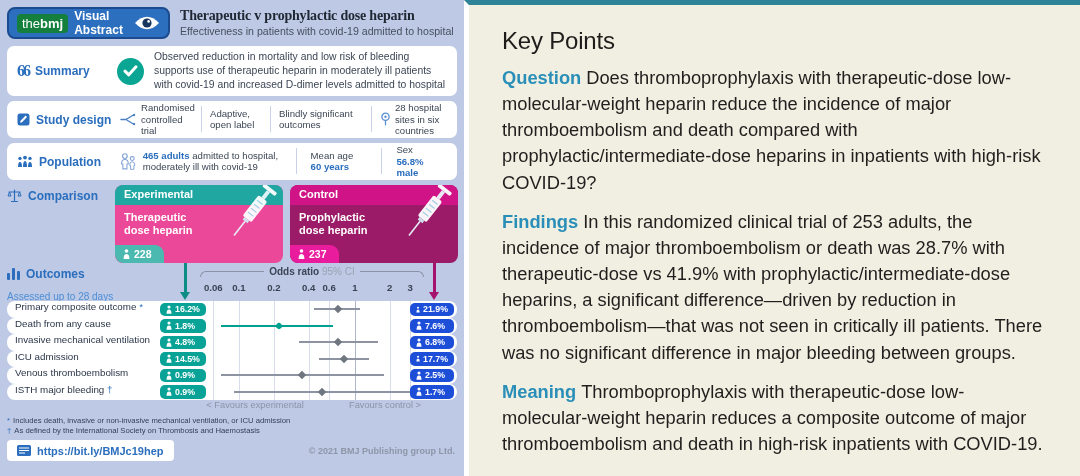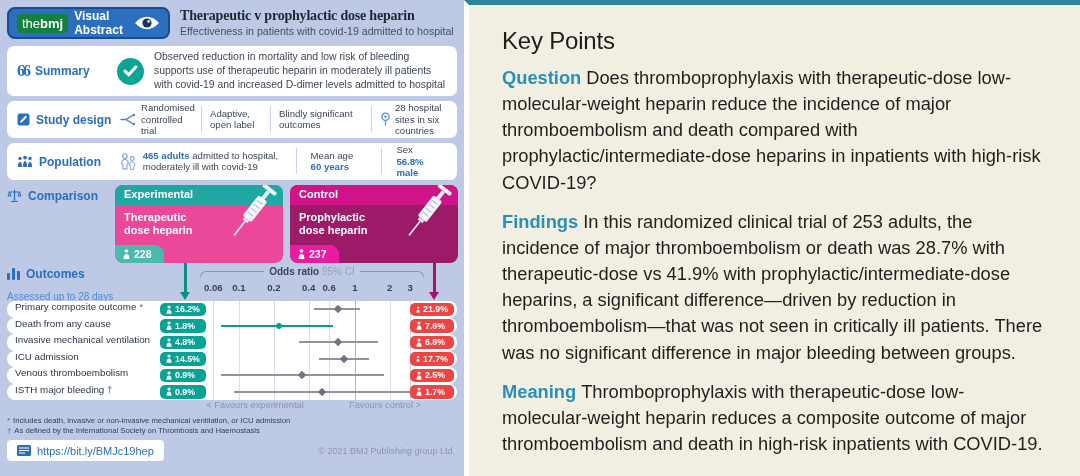--- a/index.html
+++ b/index.html
@@ -84,36 +84,36 @@
   .drop.ctrl-drop .head { border-top:8px solid #a6136f; }
 
   
   .outcome-row { position:relative; height:16.5px; background:#fff; border-radius:8px; margin-bottom:0;
                  display:flex; }
   .row-label { font-size:9.8px; color:#2b3648; padding-left:8px; white-space:nowrap; }
   .row-label .mark { color:#2a6ebd; }
   .pct-badge { position:absolute; top:1.5px; height:13.5px; border-radius:5px; color:#fff; font-size:8.8px;
                font-weight:700; display:flex; align-items:center; gap:3px; padding:0 6px; }
   .pct-badge.expb { left:153px; background:#09a296; width:46px; }
-  .pct-badge.ctrlb { right:3px; background:#ef4444; width:44px; }
+  .pct-badge.ctrlb { right:3px; background:#1d4ed8; width:44px; }
   .plot { position:absolute; left:195px; top:0; width:218px; height:100%; }
   .gridline { position:absolute; top:0; bottom:0; width:1px; background:#d8ddec; }
   .refline { position:absolute; top:0; bottom:0; width:1.3px; background:#aeb6ca; }
   .ci-line { position:absolute; top:50%; height:1.7px; margin-top:-0.85px; }
   .or-point { position:absolute; top:50%; width:6px; height:6px; margin:-3px 0 0 -3px; transform:rotate(45deg); }
 
   .favours { position:relative; height:13px; font-size:9.3px; color:#8b94a8; }
   .fav-l { position:absolute; left:188px; width:120px; text-align:center; }
   .fav-r { position:absolute; left:323px; width:110px; text-align:center; }
 
   .footnotes { margin-top:3px; height:22px; }
   .fn { display:flex; gap:3px; font-size:7.7px; color:#33415c; line-height:1.35; }
   .fn .mark { color:#2a6ebd; }
 
-  .va-footer { display:flex; justify-content:space-between; align-items:center; margin-top:2px; }
+  .va-footer { display:flex; justify-content:space-between; align-items:center; margin-top:2px;font-weight:bold; }
   .url-pill { background:#fff; border-radius:4px; height:21px; display:flex; align-items:center; gap:6px; padding:0 10px; }
   .url-text { color:#2a6ebd; font-size:11px; }
   .copyright { color:#8e96a8; font-size:9px; padding-right:2px; }
 
   
   .kp-panel { flex:1; background:#f1efe2; border-top:5px solid #2e8398; border-left:5px solid #ffffff;
               padding:16px 36px 0 33px; }
   .kp-title { font-size:24px; font-weight:400; color:#1e1d1b; margin:6px 0 10px; letter-spacing:-0.2px; }
   .kp-section { font-size:18.3px; line-height:1.43; color:#201f1d; margin-bottom:13px; }
   .kp-lead { color:#2a8fb8; font-weight:700; margin-right:5px; }

